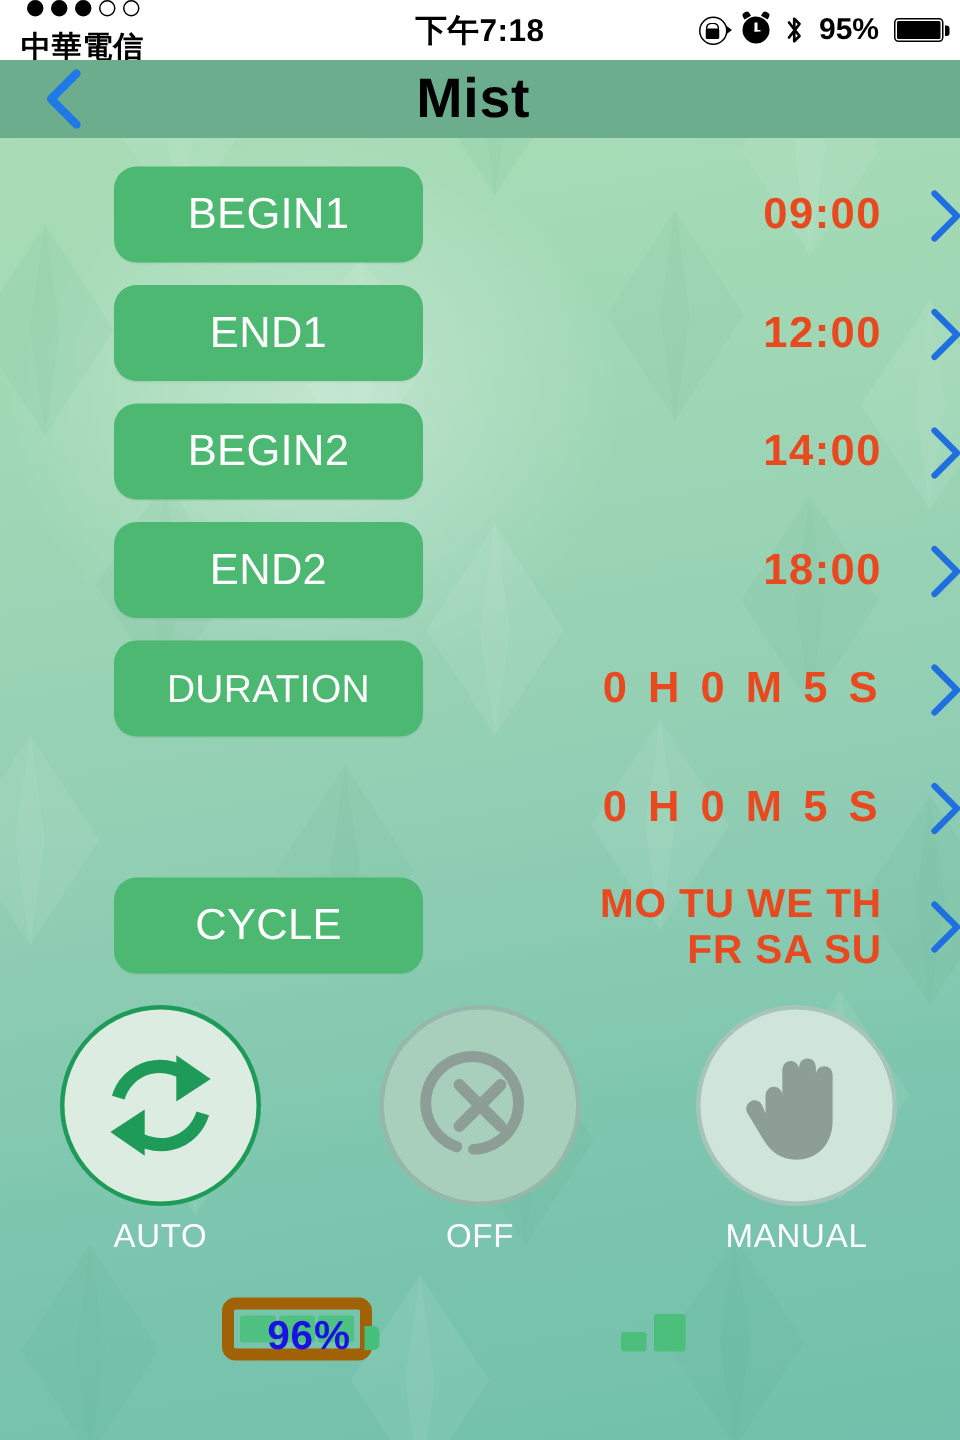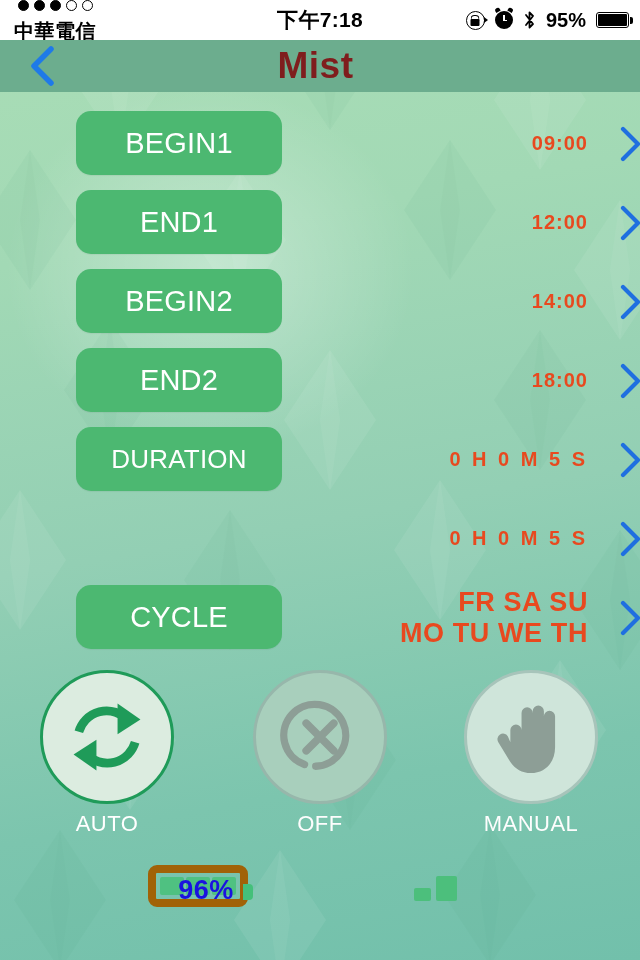--- a/index.html
+++ b/index.html
@@ -73,41 +73,41 @@
     position:absolute; left:0; top:40px; width:640px; height:52px;
     background:#6cad8e;
     display:flex; align-items:center;
   }
   #backbtn{
     position:absolute; left:14px; top:0; height:52px; width:56px;
     display:flex; align-items:center; justify-content:center; cursor:pointer;
   }
   #backbtn svg{ display:block; }
   #navtitle{
-    width:631px; text-align:center; color:#7f1d1d;
+    width:631px; text-align:center; color:#000000;
     font-size:37px; font-weight:600; letter-spacing:.5px; line-height:52px;
   }
 
   
   #rows{ position:absolute; left:0; top:104px; width:640px;margin-left:46px; }
   .row{ position:relative; height:79px; }
   .pill{
     position:absolute; left:30px; top:7px;
     width:206px; height:64px; border-radius:15px;
     background:#4cb871;
     display:flex; align-items:center; justify-content:center;
     color:#fff; font-size:29px; font-weight:400; letter-spacing:.2px;
     cursor:pointer;
     box-shadow:0 1px 1px rgba(0,0,0,.05);
   }
   .pill.small{ font-size:26px; }
   .val{
     position:absolute; right:98px; top:0; height:79px;
     display:flex; flex-direction:column; align-items:flex-end; justify-content:center;
-    color:#e8491f; font-size:20px; font-weight:700; letter-spacing:1px;
+    color:#e8491f; font-size:29px; font-weight:700; letter-spacing:1px;
     text-align:right; line-height:1.12;
   }
   .val.spaced{ letter-spacing:3px; }
   .val.two{ font-size:27px; letter-spacing:.6px; }
   .chev{
     position:absolute; right:42px; top:0; height:79px;
     display:flex; align-items:center; justify-content:center; cursor:pointer;
   }
 
   
@@ -298,22 +298,22 @@
       <div class="chev">
         <svg width="26" height="38" viewBox="0 0 26 38">
             <path d="M5 4 L20 19 L5 34" fill="none" stroke="#1f6fe0" stroke-width="4.2" stroke-linecap="round" stroke-linejoin="round"></path>
           </svg>
       </div>
     </div>
 
     <div class="row">
       <div class="pill">CYCLE</div>
       <div class="val two">
+        <span>MO TU WE TH</span>
         <span>FR SA SU</span>
-        <span>MO TU WE TH</span>
       </div>
       <div class="chev">
         <svg width="26" height="38" viewBox="0 0 26 38">
             <path d="M5 4 L20 19 L5 34" fill="none" stroke="#1f6fe0" stroke-width="4.2" stroke-linecap="round" stroke-linejoin="round"></path>
           </svg>
       </div>
     </div>
   </div>
 
   <div id="modes">

